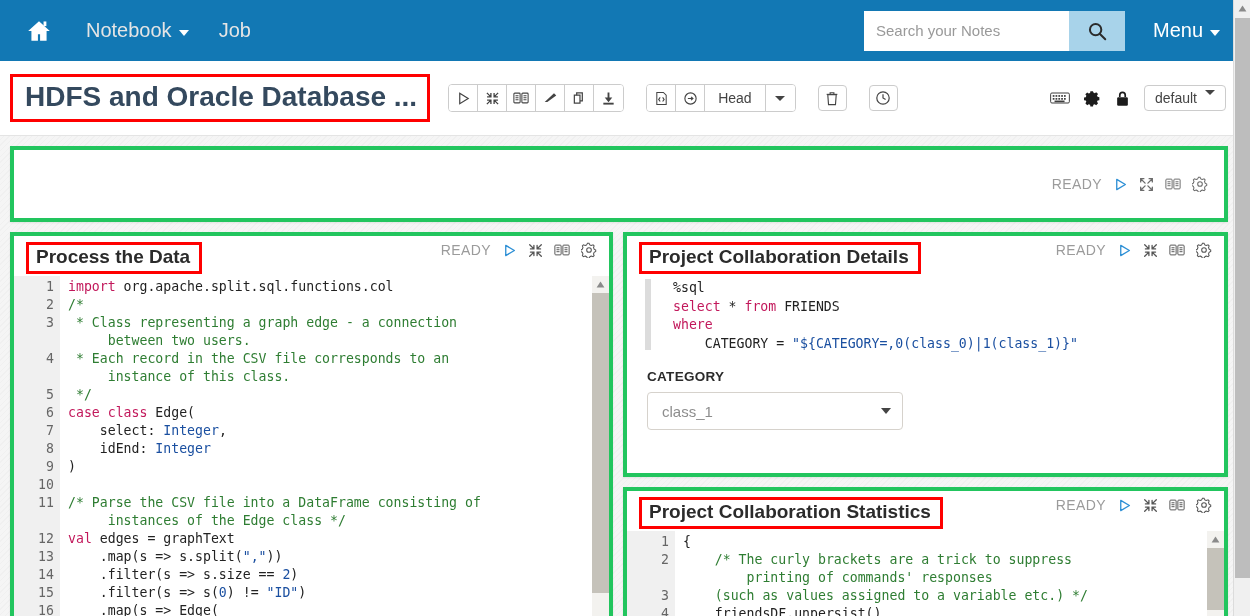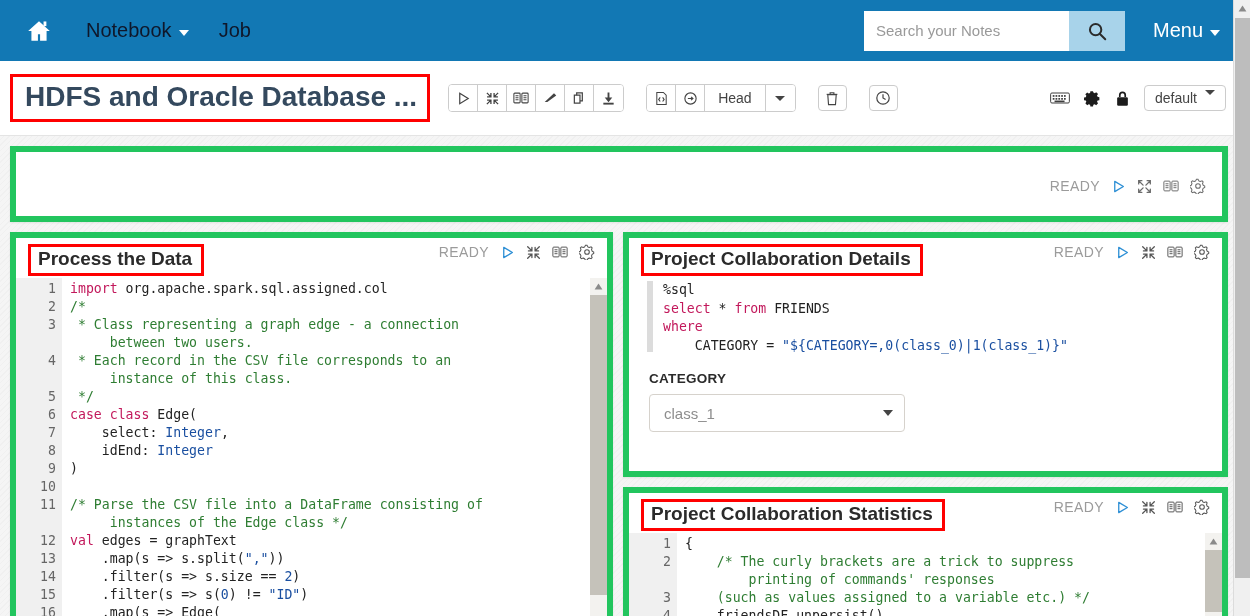--- a/index.html
+++ b/index.html
@@ -19,21 +19,21 @@
     height: 61px;
     background: #1278b4;
     display: flex;
     align-items: center;
     padding: 0 0 0 22px;
     position: relative;
   }
   .nav-home { width: 34px; height: 34px; display:flex; align-items:center; justify-content:center; cursor:pointer; }
   .nav-home svg { display:block; }
   .nav-link {
-    color: #0f172a;
+    color: #e5e5e5;
     font-size: 20px;
     margin-left: 30px;
     cursor: pointer;
     white-space: nowrap;
     display: flex;
     align-items: center;
     gap: 7px;
   }
   .caret-d {
     width: 0; height: 0;
@@ -168,21 +168,21 @@
   }
 
   
   .note-body {
     padding: 10px 22px 0 10px;
     height: 480px;
     overflow: hidden;
   }
   .para {
     background: #fff;
-    border: 6px solid #22c55e;
+    border: 4px solid #22c55e;
     box-shadow: 0 1px 2px rgba(0,0,0,0.08);
     margin-bottom: 10px;
     position: relative;
   }
   .para-empty { height: 76px; }
 
   .para-head {
     display: flex;
     align-items: flex-start;
     padding: 6px 12px 2px 12px;
@@ -239,20 +239,21 @@
   .ed-arrow { height:16px; display:flex; align-items:center; justify-content:center; }
   .ed-thumb { position:absolute; top:17px; left:0; width:17px; background:#c5c2ba; }
 
   
   .sql-editor {
     display: flex;
     font-family: "DejaVu Sans Mono", monospace;
     font-size: 13.2px;
     line-height: 18.5px;
     padding: 0 0 6px 0;
+    gap: 12px;
   }
   .sql-bar { width: 6px; background: #dcdcdc; margin: 3px 10px 3px 18px; }
   .sql-code { white-space: pre; padding-top: 3px; }
 
   
   .kw   { color: #c2185b; }
   .cmt  { color: #2e7d32; }
   .typ  { color: #1a4fa0; }
   .str  { color: #1a4fa0; }
   .num  { color: #1a4fa0; }
@@ -544,21 +545,21 @@
 9
 10
 11
 
 12
 13
 14
 15
 16
 </div>
-          <div class="code"><span class="kw">import</span><span class="pln"> org.apache.spark.sql.assigned.col</span>
+          <div class="code"><span class="kw">import</span><span class="pln"> org.apache.split.sql.functions.col</span>
 <span class="cmt">/*</span>
 <span class="cmt"> * Class representing a graph edge - a connection
      between two users.</span>
 <span class="cmt"> * Each record in the CSV file corresponds to an
      instance of this class.</span>
 <span class="cmt"> */</span>
 <span class="kw">case class</span><span class="pln"> Edge(</span>
 <span class="pln">    select: </span><span class="typ">Integer</span><span class="pln">,</span>
 <span class="pln">    idEnd: </span><span class="typ">Integer</span>
 <span class="pln">)</span>

